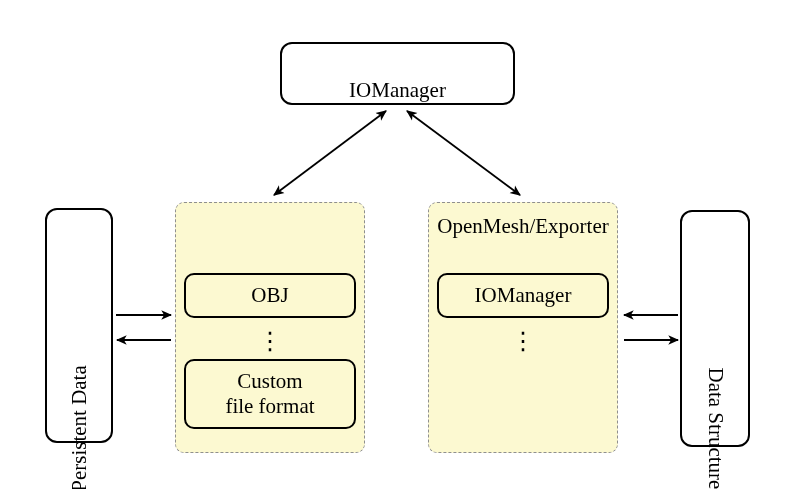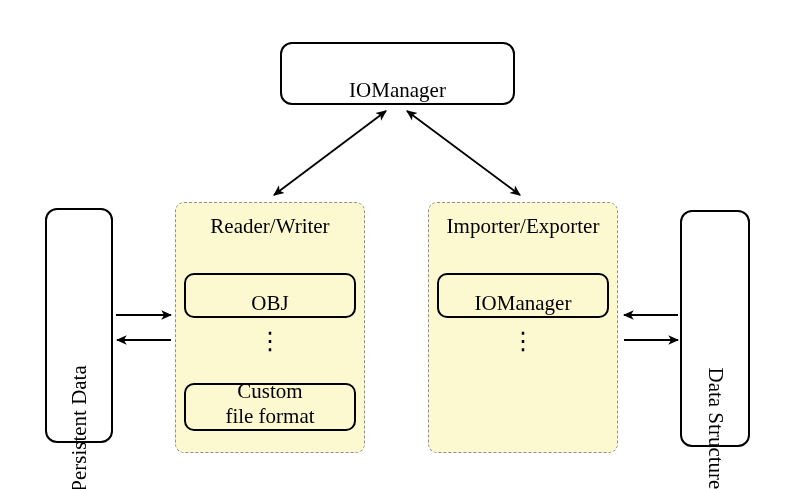--- a/index.html
+++ b/index.html
@@ -54,29 +54,29 @@
     font-size: 21px;
     line-height: 1.1;
   }
   .inner-node {
     position: absolute;
     left: 8px; right: 8px;
     background: var(--panel-fill);
     border: 2.5px solid var(--node-border);
     border-radius: 10px;
     display: flex;
-    align-items: flex-end;
+    align-items: center;
     justify-content: center;
     font-size: 21px;
     text-align: center;
     box-sizing: border-box;
   }
   .inner-node span { white-space: pre-line; line-height: 1.2; }
   .inner-top { top: 70px; height: 45px; }
-  .inner-bottom { top: 180px; height: 48px; }
+  .inner-bottom { top: 156px; height: 70px; }
   .ellipsis {
     position: absolute;
     top: 126px; left: 0; right: 0;
     text-align: center;
     font-size: 24px;
     line-height: 1;
     letter-spacing: 0;
   }
   #arrows {
     position: absolute;
@@ -97,33 +97,32 @@
 
   <div class="node" id="persistent-data">
     <span class="vlabel rot-ccw">Persistent Data</span>
   </div>
 
   <div class="node" id="data-structures">
     <span class="vlabel rot-cw">Data Structures</span>
   </div>
 
   <div class="panel" id="panel-reader-writer">
-    <div class="panel-title">Reader/Writer</div>
     <div class="inner-node inner-top">
       <span>OBJ</span>
     </div>
     <div class="ellipsis">⋮</div>
     <div class="inner-node inner-bottom">
       <span>Custom
 file format</span>
     </div>
   </div>
 
   <div class="panel" id="panel-importer-exporter">
-    <div class="panel-title">Importer/Exporter</div>
+    <div class="panel-title">OpenMesh/Exporter</div>
     <div class="inner-node inner-top">
       <span>IOManager</span>
     </div>
     <div class="ellipsis">⋮</div>
   </div>
 
   <svg id="arrows" width="800" height="489" viewBox="0 0 800 489">
     <defs>
       <marker id="ah-end" viewBox="0 0 10 10" refX="9" refY="5" markerWidth="6" markerHeight="6" orient="auto">
         <path d="M 0 0.6 L 10 5 L 0 9.4 L 2.6 5 z"></path>

